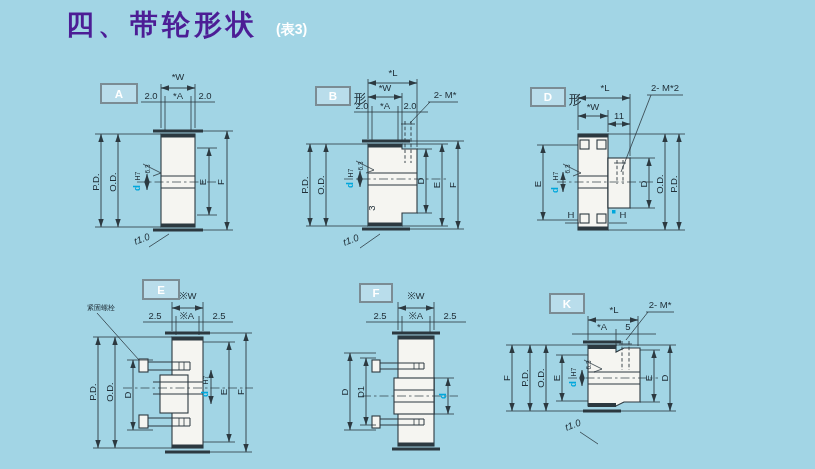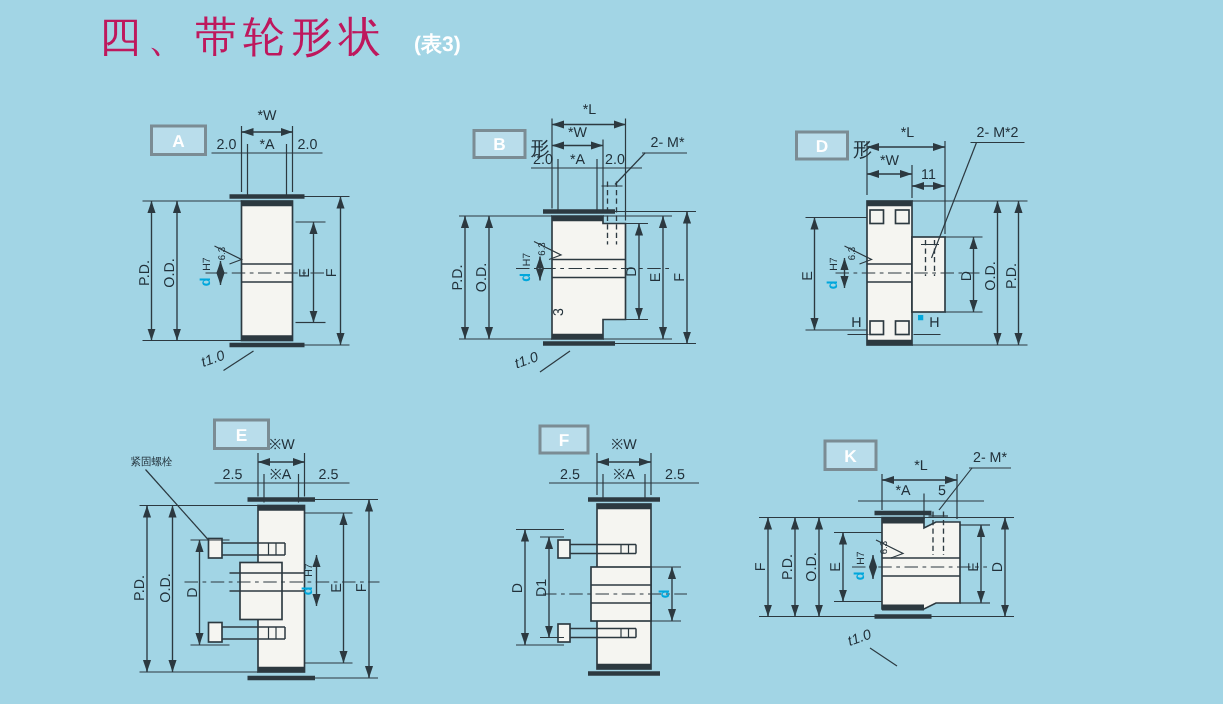--- a/index.html
+++ b/index.html
@@ -1,19 +1,19 @@
 <!DOCTYPE html>
 <html><head>
 <meta charset="utf-8">
 <style>
   html,body{margin:0;padding:0;background:#a2d5e5;}
   .page{position:relative;width:815px;height:469px;background:#a2d5e5;overflow:hidden;
         font-family:"Liberation Sans",sans-serif;}
   .title-row{position:absolute;left:66px;top:6px;display:flex;align-items:baseline;gap:18px;color:#ffffff;}
-  .title-row h1{font-size:28px;margin:0;font-weight:normal;letter-spacing:4px;color:#be185d;}
+  .title-row h1{font-size:28px;margin:0;font-weight:bold;letter-spacing:4px;color:#4c1d95;}
   .tableref{font-size:14px;font-weight:bold;color:#ffffff;}
   .fig{position:absolute;}
   svg .o{stroke:#2c3940;fill:none;stroke-width:1;}
   svg .thn{stroke:#2c3940;fill:none;stroke-width:0.8;}
   svg .thk{stroke:#2c3940;fill:none;stroke-width:3;}
   svg .fillb{fill:#f5f5f1;stroke:#2c3940;stroke-width:1.1;}
   svg .blk{fill:#2c3940;stroke:none;}
   svg .cl{stroke:#2c3940;fill:none;stroke-width:0.7;stroke-dasharray:9 3 2.5 3;}
   svg .dsh{stroke:#2c3940;fill:none;stroke-width:0.9;stroke-dasharray:3.5 2.2;}
   svg .dim{stroke:#2c3940;stroke-width:0.9;marker-start:url(#as);marker-end:url(#ae);}

